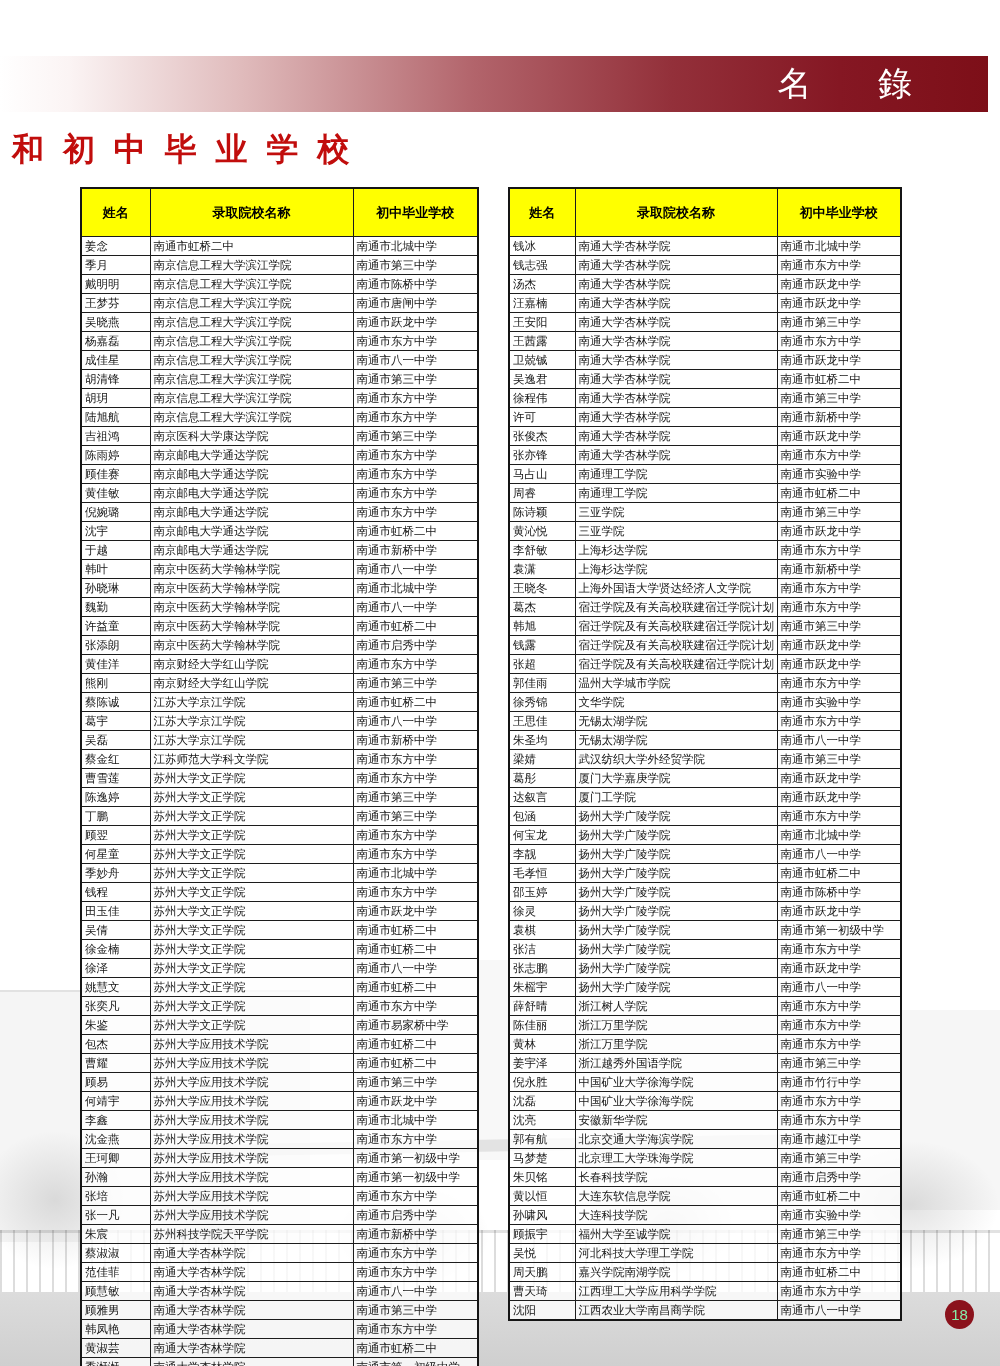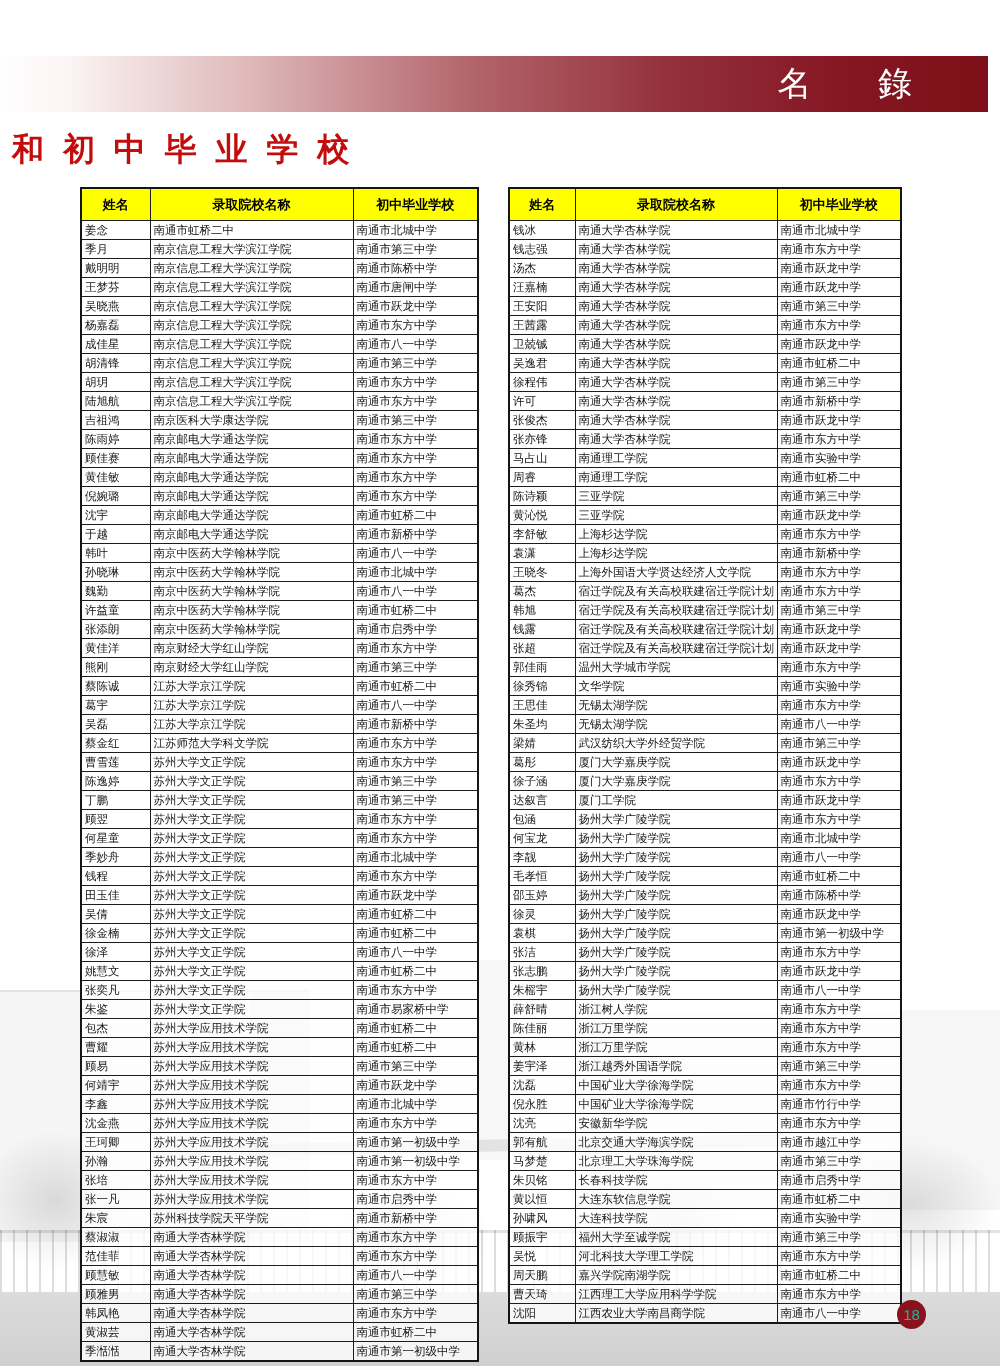--- a/index.html
+++ b/index.html
@@ -56,37 +56,37 @@
     background:transparent;
   }
   table.roster.left{left:80px;width:397px;}
   table.roster.right{left:508px;width:392px;}
   table.roster,table.roster th,table.roster td{border:1px solid #1c1c1c;}
   table.roster{border:2px solid #151515;}
   table.roster th{
     background:#ffff00;
     height:23px;
     font-size:13px;font-weight:bold;color:#000;
-    text-align:center;padding:4px;
+    text-align:center;padding:12px;
     font-family:"Liberation Sans","DejaVu Sans",sans-serif;
   }
   table.roster td{
     height:16px;
     font-size:11.5px;line-height:12px;color:#151515;
     padding:1px 1px 1px 3px;
     white-space:nowrap;overflow:hidden;
     background:rgba(255,255,255,0.78);
     font-family:"Liberation Serif","DejaVu Serif",serif;
   }
   
   .pagenum{
-    position:absolute;left:897px;top:1300px;width:29px;height:29px;z-index:3;
+    position:absolute;left:945px;top:1300px;width:29px;height:29px;z-index:3;
     background:#8b121c;border-radius:50%;
     display:flex;align-items:center;justify-content:center;
-    color:#14b8a6;font-size:15px;
+    color:#86efac;font-size:15px;
     font-family:"Liberation Sans","DejaVu Sans",sans-serif;
   }
 </style>
 </head>
 <body>
 
 <div class="page">
 
   <div class="banner">
     <span class="banner-text">名 錄</span>
@@ -578,25 +578,20 @@
           <td>梁婧</td>
           <td>武汉纺织大学外经贸学院</td>
           <td>南通市第三中学</td>
         </tr>
         <tr>
           <td>葛彤</td>
           <td>厦门大学嘉庚学院</td>
           <td>南通市跃龙中学</td>
         </tr>
         <tr>
-          <td>徐子涵</td>
-          <td>厦门大学嘉庚学院</td>
-          <td>南通市东方中学</td>
-        </tr>
-        <tr>
           <td>达叙言</td>
           <td>厦门工学院</td>
           <td>南通市跃龙中学</td>
         </tr>
         <tr>
           <td>包涵</td>
           <td>扬州大学广陵学院</td>
           <td>南通市东方中学</td>
         </tr>
         <tr>
@@ -656,32 +651,32 @@
         </tr>
         <tr>
           <td>黄林</td>
           <td>浙江万里学院</td>
           <td>南通市东方中学</td>
         </tr>
         <tr>
           <td>姜宇泽</td>
           <td>浙江越秀外国语学院</td>
           <td>南通市第三中学</td>
-        </tr>
-        <tr>
-          <td>沈磊</td>
-          <td>中国矿业大学徐海学院</td>
-          <td>南通市东方中学</td>
         </tr>
         <tr>
           <td>倪永胜</td>
           <td>中国矿业大学徐海学院</td>
           <td>南通市竹行中学</td>
         </tr>
         <tr>
+          <td>沈磊</td>
+          <td>中国矿业大学徐海学院</td>
+          <td>南通市东方中学</td>
+        </tr>
+        <tr>
           <td>沈亮</td>
           <td>安徽新华学院</td>
           <td>南通市东方中学</td>
         </tr>
         <tr>
           <td>郭有航</td>
           <td>北京交通大学海滨学院</td>
           <td>南通市越江中学</td>
         </tr>
         <tr>

